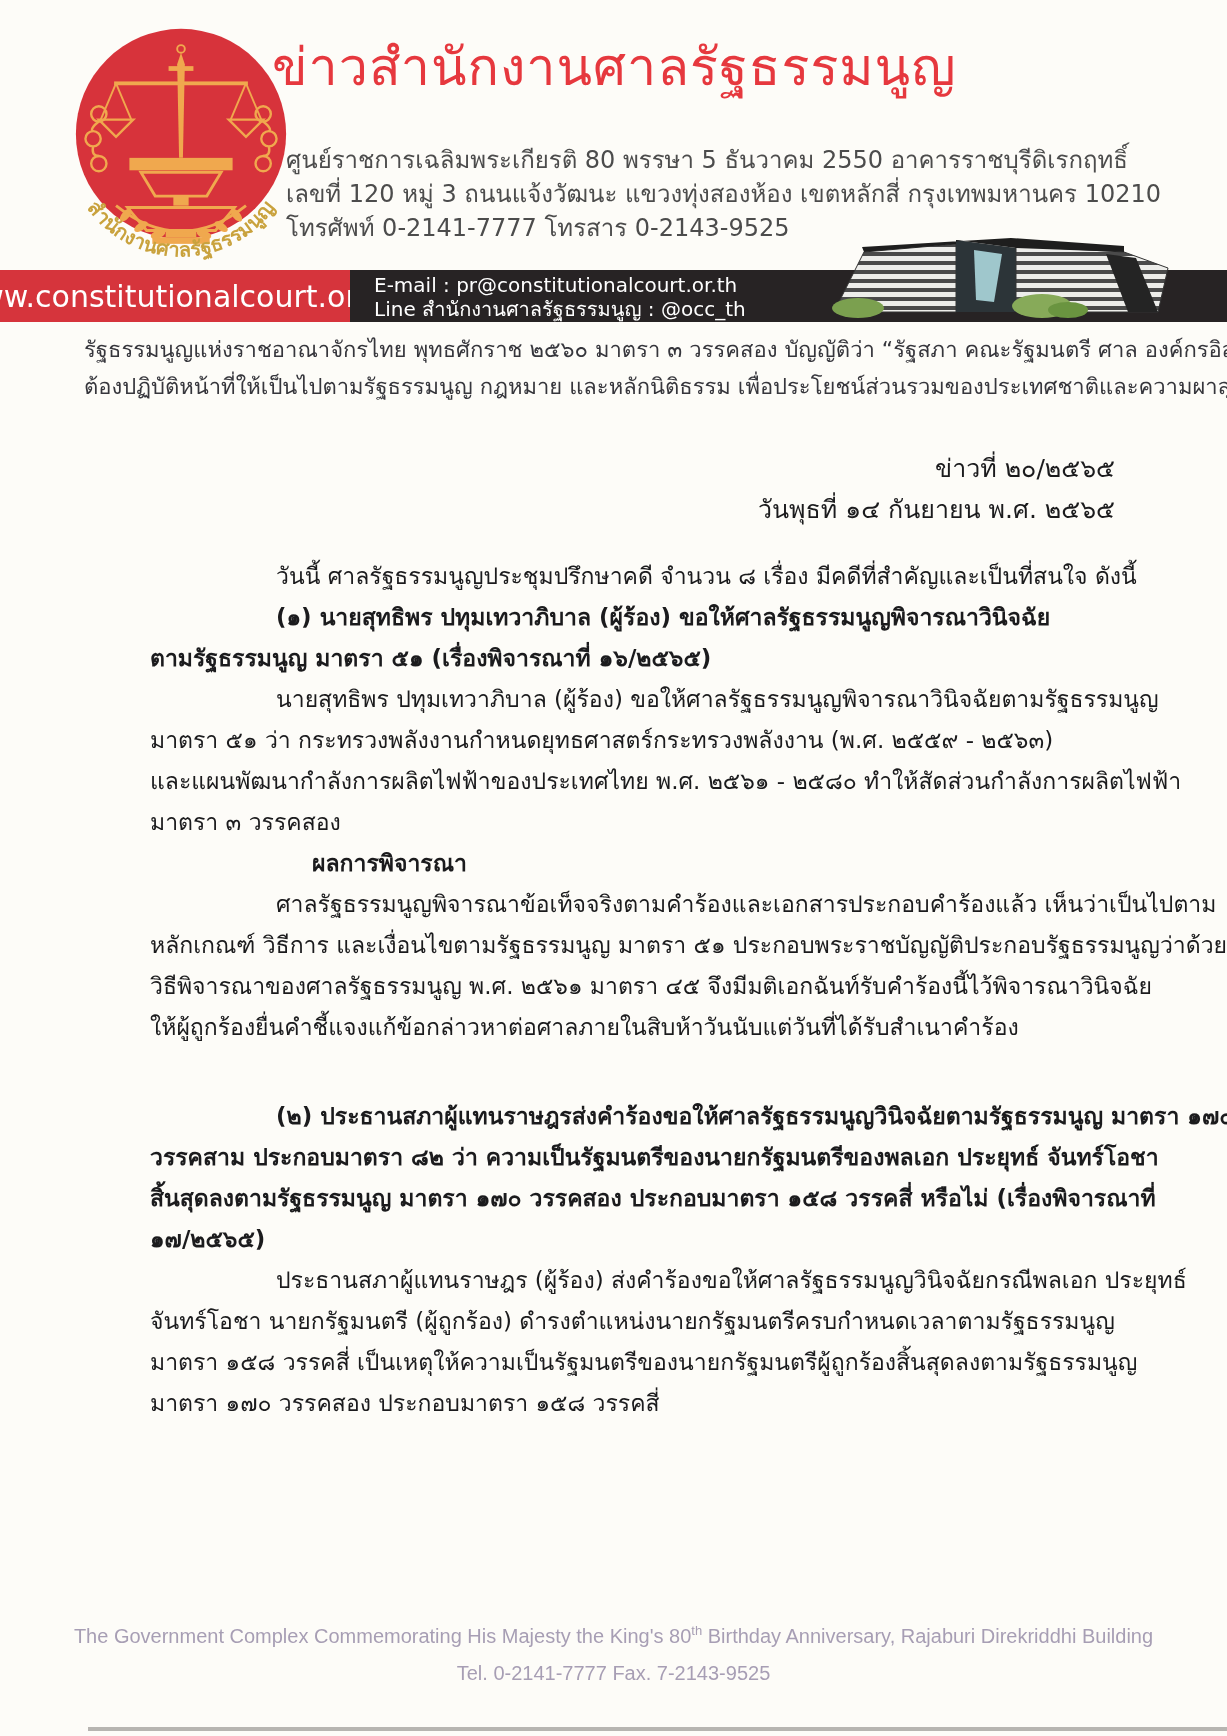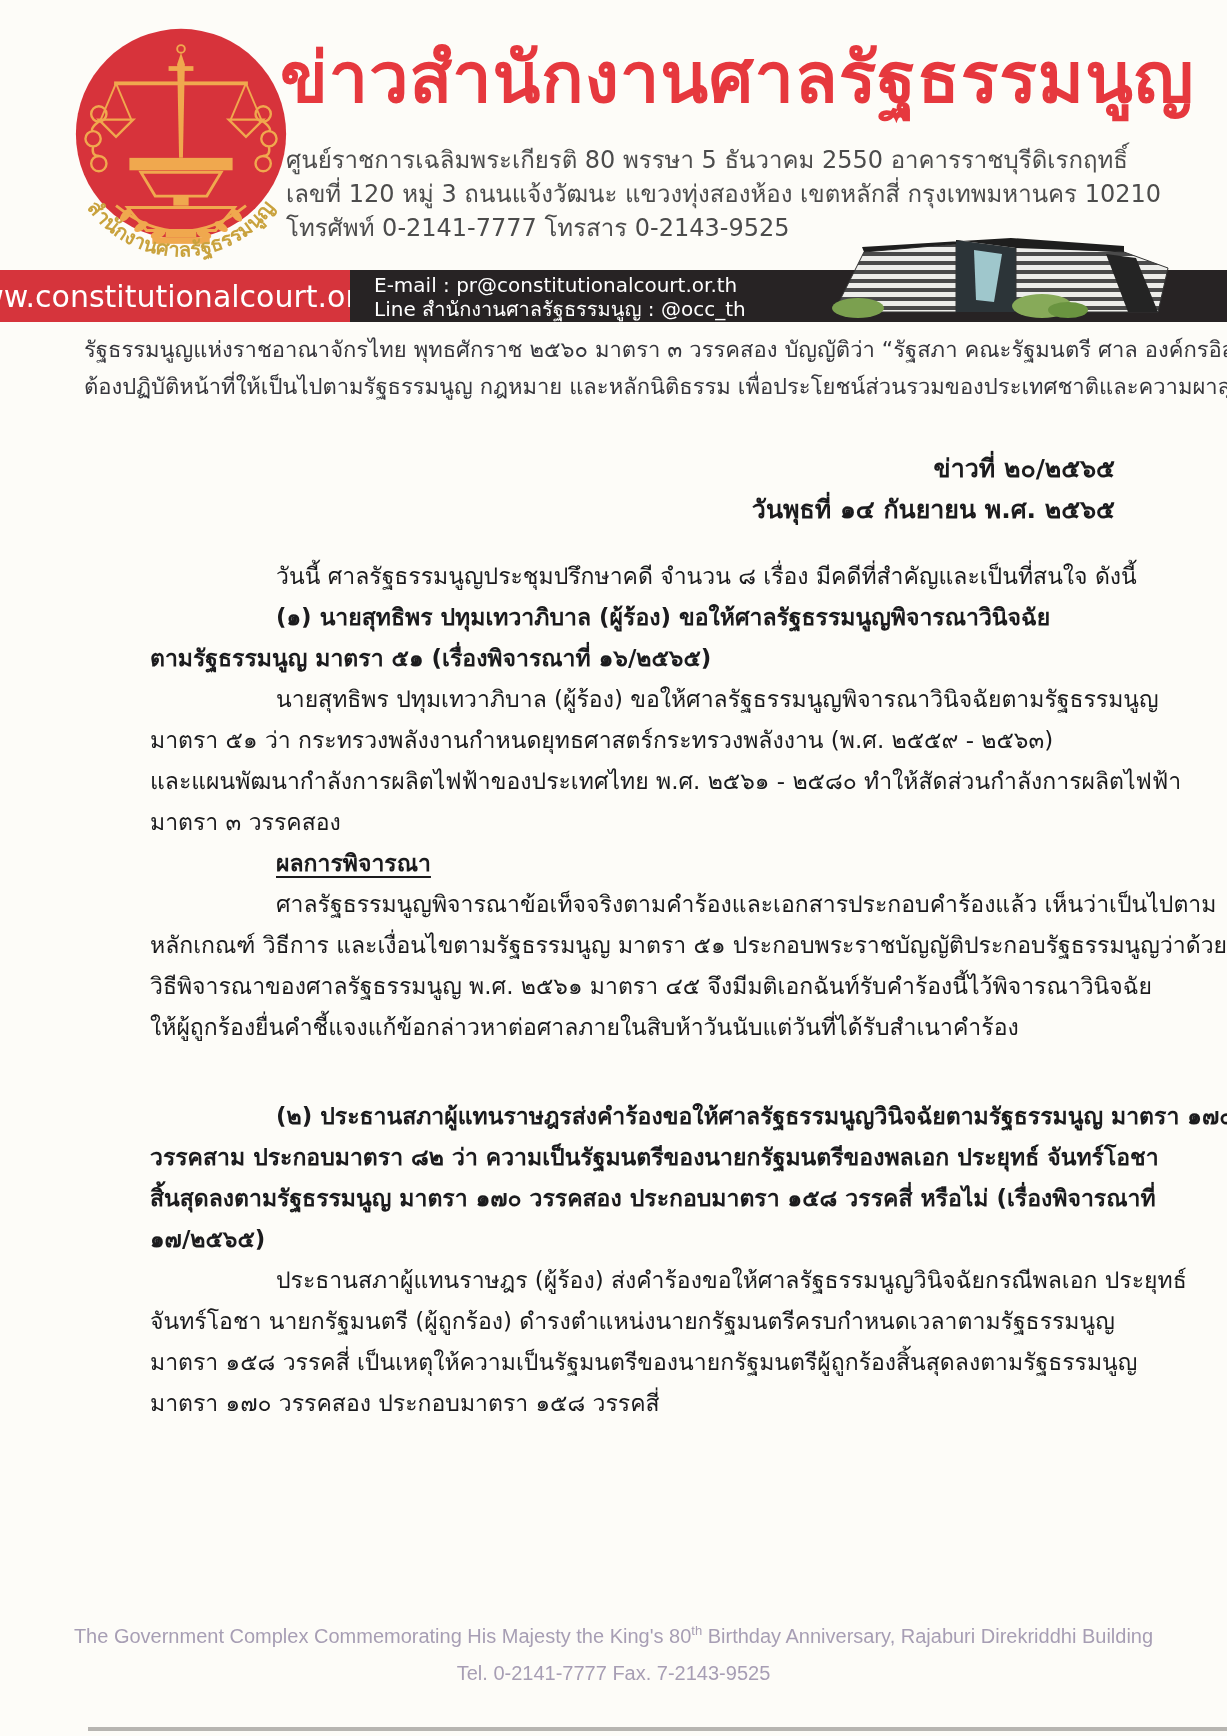--- a/index.html
+++ b/index.html
@@ -8,22 +8,22 @@
     position:relative; width:1227px; height:1736px; margin:0 auto;
     background:#fdfcf8; overflow:hidden;
     font-family:"DejaVu Sans", sans-serif;
   }
   
   .header-gradient {
     position:absolute; top:0; left:0; width:100%; height:235px;
     background:linear-gradient(180deg,#9fc855 0%, #b9d686 14%, #dcead f 0%, #dceac1 32%, #eff3e2 55%, #fbfaf4 80%, #fdfcf8 100%);
   }
   .org-title {
-    position:absolute; left:280px; top:38px;
-    font-size:70px; font-weight:bold; color:#e6383e; letter-spacing:1px;
+    position:absolute; left:272px; top:38px;
+    font-size:52px; font-weight:normal; color:#e6383e; letter-spacing:1px;
     line-height:1.15; white-space:nowrap;
   }
   .addr {
     position:absolute; left:286px; top:143px;
     font-size:24px; color:#4c4c4c; line-height:34px; white-space:nowrap;
   }
   .logo-wrap { position:absolute; left:56px; top:26px; width:250px; height:258px; }
   
   .contact-bar { position:absolute; top:270px; left:0; width:1227px; height:52px; display:flex; }
   .bar-red {
@@ -38,28 +38,28 @@
   }
   .building-svg { position:absolute; left:806px; top:220px; width:400px; height:100px; }
   
   .preamble {
     position:absolute; left:84px; top:331px; width:1108px;
     font-size:22px; color:#36363c; line-height:37px; white-space:nowrap;
   }
   
   .news-meta {
     position:absolute; right:112px; top:448px; text-align:right;
-    font-size:25px; font-weight:bold; color:#1b1b1d; line-height:41px; white-space:nowrap;
+    font-size:25px; font-weight:normal; color:#1b1b1d; line-height:41px; white-space:nowrap;
   }
   
   .body-block { position:absolute; left:150px; top:556px; width:1005px; font-size:23px; color:#1b1b1d; }
   .bline { height:41px; line-height:41px; white-space:nowrap; }
   .ind { padding-left:126px; }
   .b { font-weight:bold; }
-  .u span { text-decoration:underline; text-underline-offset:5px; text-decoration-thickness:2px; }
+  .u span { text-underline-offset:5px; text-decoration-thickness:2px;margin-left:36px; }
   .spacer { height:48px; }
   
   .footer {
     position:absolute; left:0; top:1612px; width:1227px; text-align:center;
     color:#a79eb4; font-size:20px; line-height:37px;
     font-family:"Liberation Sans", sans-serif; white-space:nowrap;
   }
   .footer sup { font-size:13px; }
   .scan-edge { position:absolute; left:88px; right:0; top:1727px; height:4px; background:#b7b5b1; }
 </style>

